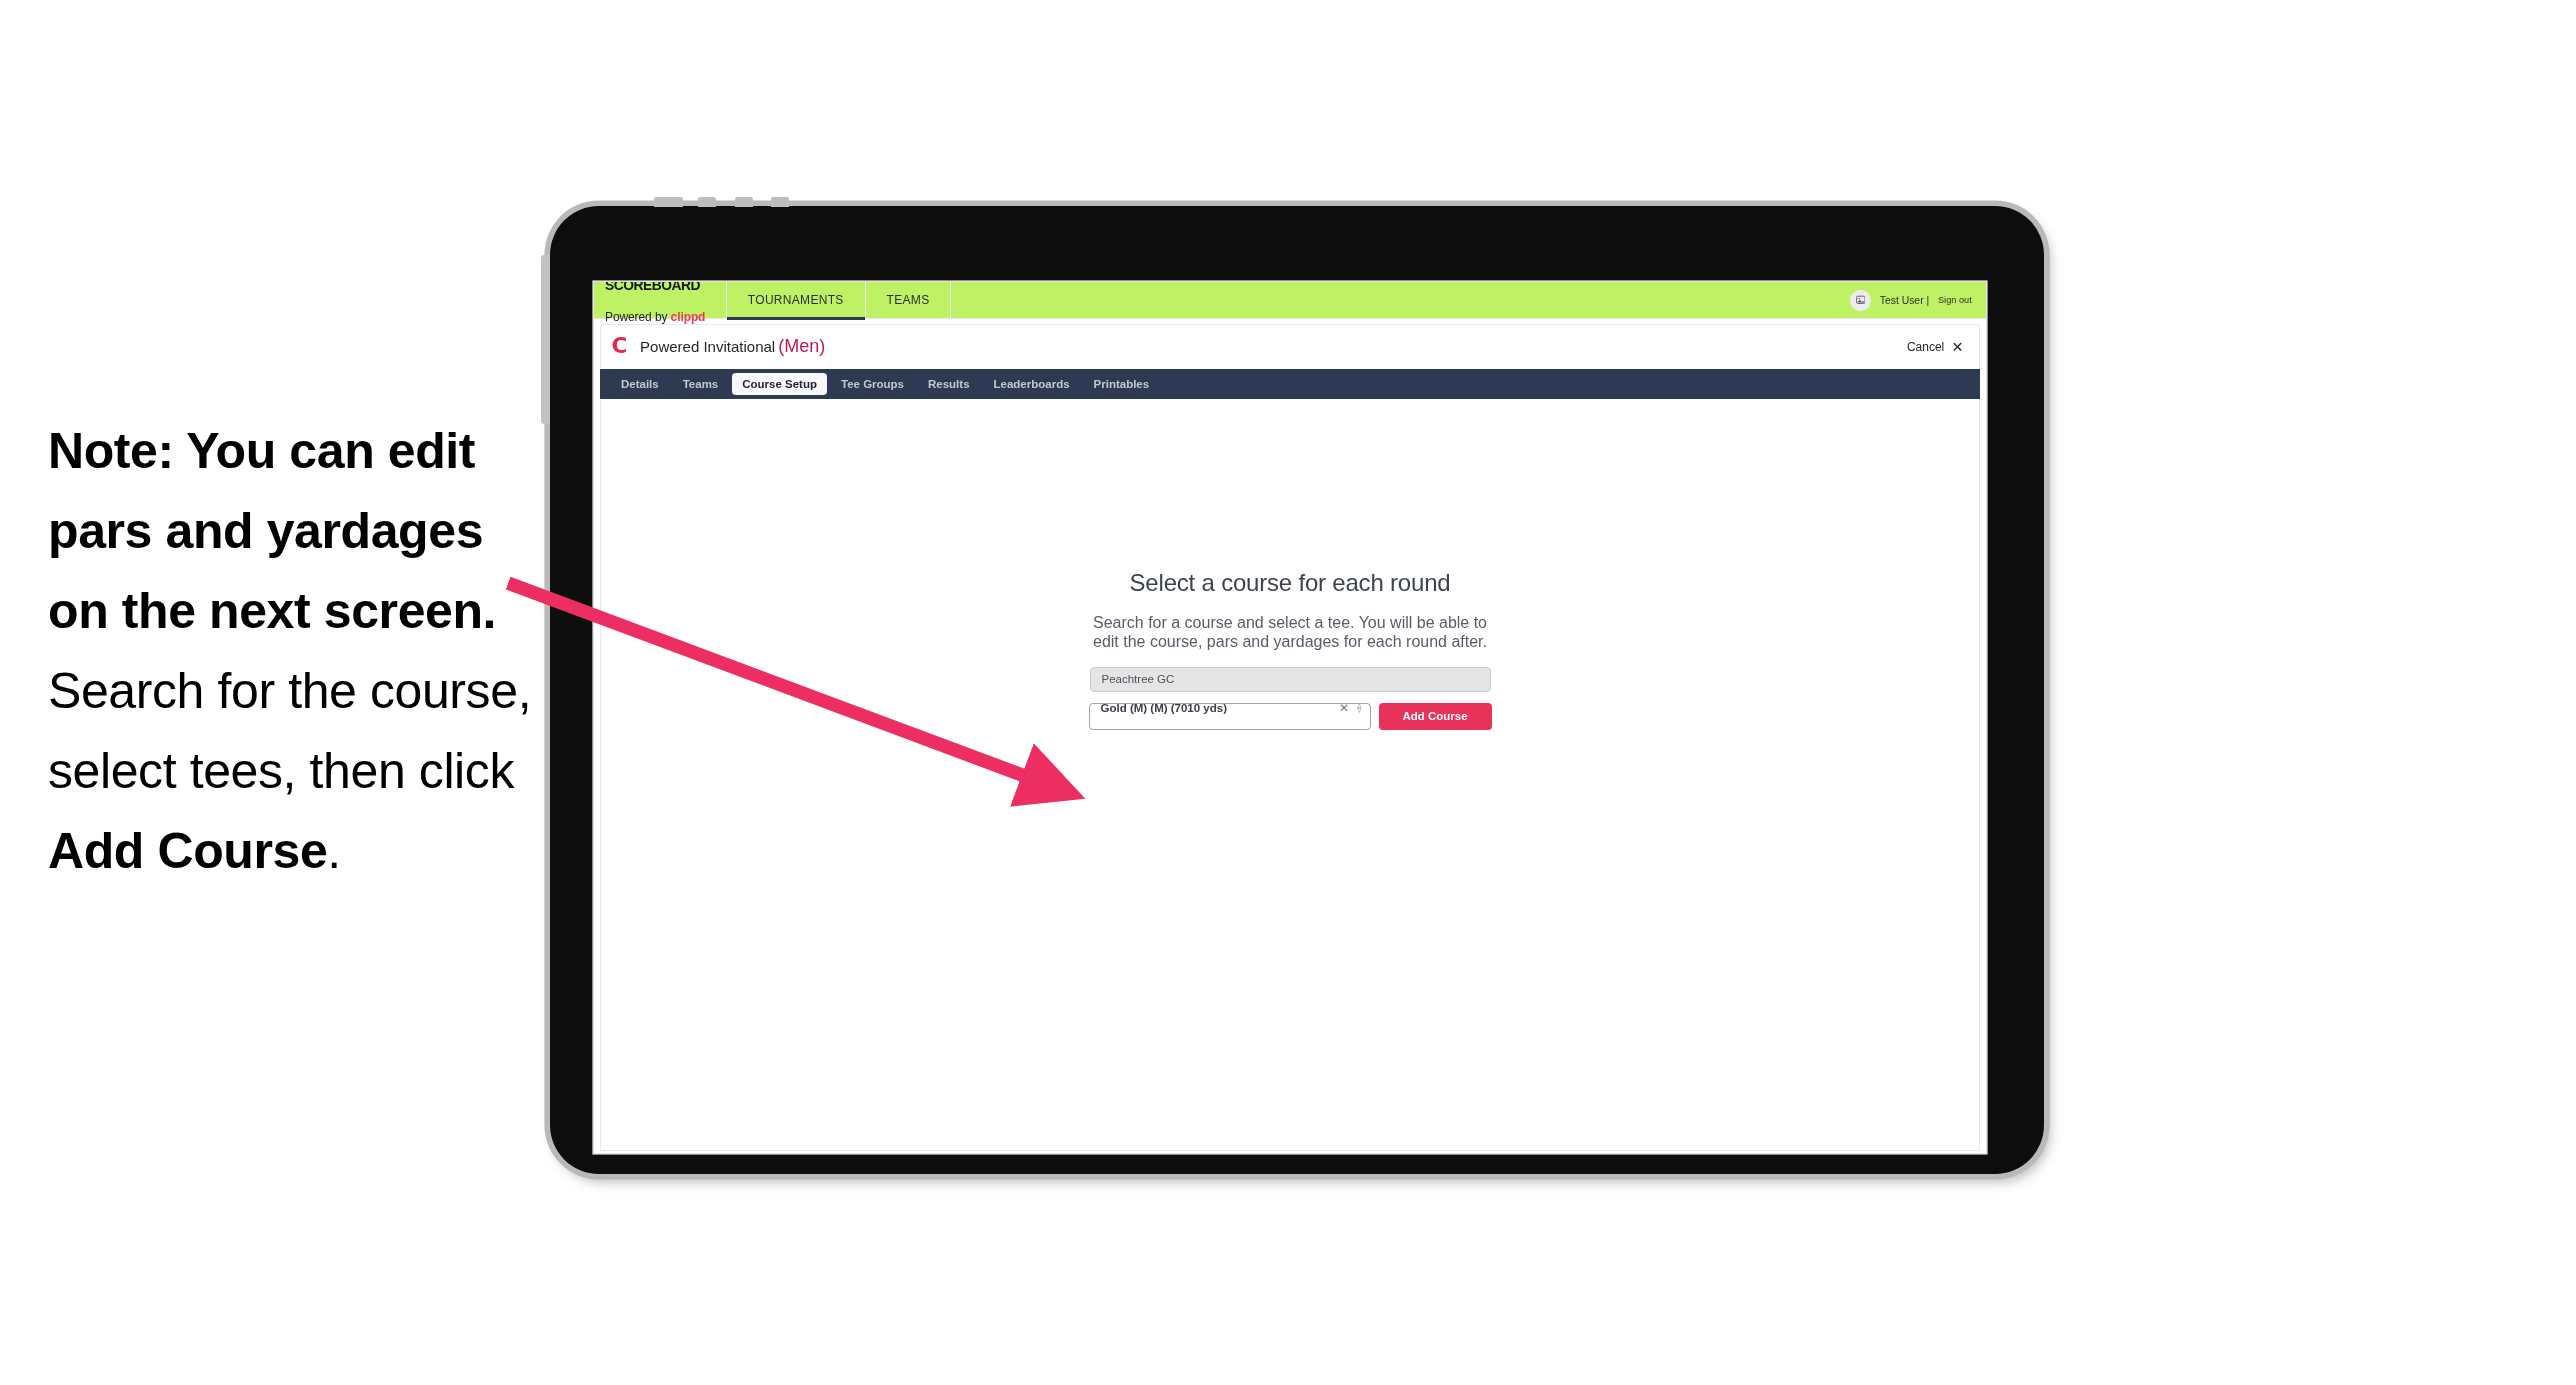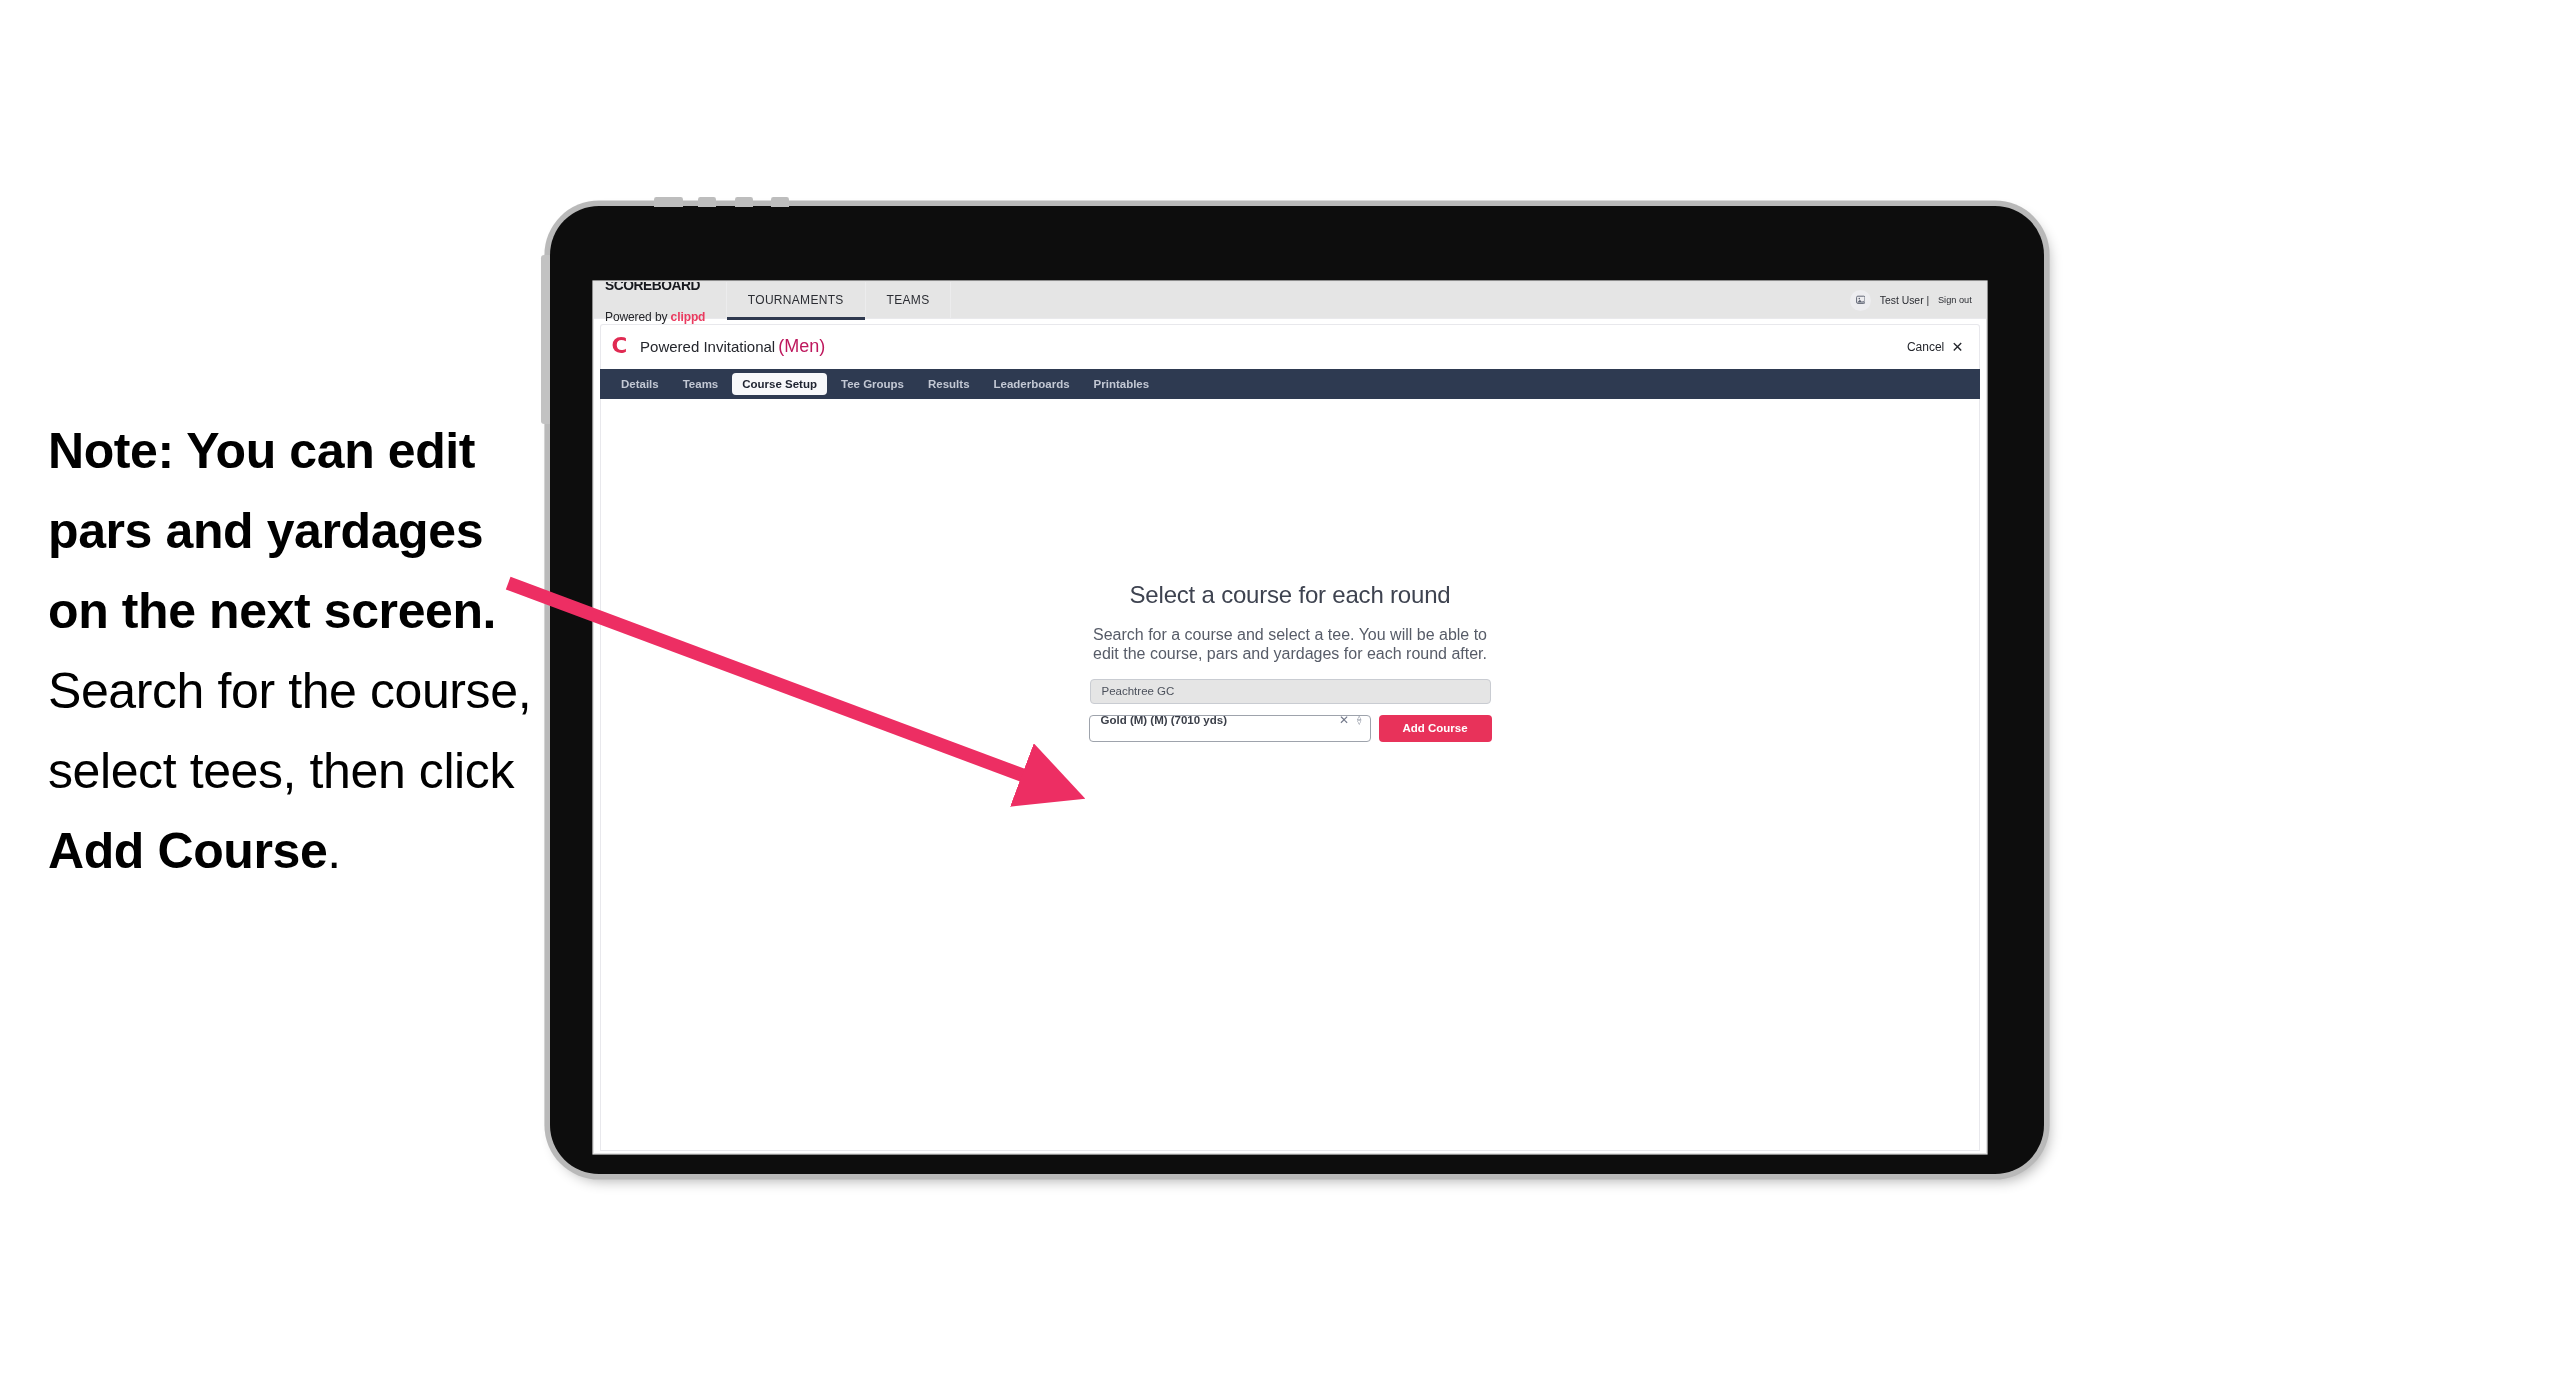--- a/index.html
+++ b/index.html
@@ -72,21 +72,21 @@
     width:1392px; height:871px;
     top:76px;
     background:#ffffff;
     overflow:hidden;
     box-shadow:0 0 0 1.6px #e2e2e2;
   }
 
   
   .appnav {
     height:37px;
-    background:#e5e5e5;
+    background:#bef264;
     display:flex;
     align-items:stretch;
     border-bottom:1.6px solid #e9e9ec;
     position:relative;
     justify-content:center;
   }
   .brand {
     display:flex; flex-direction:column; justify-content:center;
     padding:0 17.5px 0 11px;
     border-right:0.8px solid #ececed;
@@ -185,21 +185,21 @@
   .panel {
     margin:0 5.6px 5.6px 5.6px;
     background:#fff;
     border:0.8px solid #e8e8ec;
     border-top:none;
     height:calc(100% - 119px);
     position:relative;
   }
   .centerblock {
     position:absolute;
-    left:50%; top:182px;
+    left:50%; top:170px;
     transform:translateX(-50%);
     width:494px;
     text-align:center;
   }
   .cb-title {
     font-size:24px;
     color:#3e4350;
     letter-spacing:-0.2px;
     margin-bottom:17.5px;
   }

